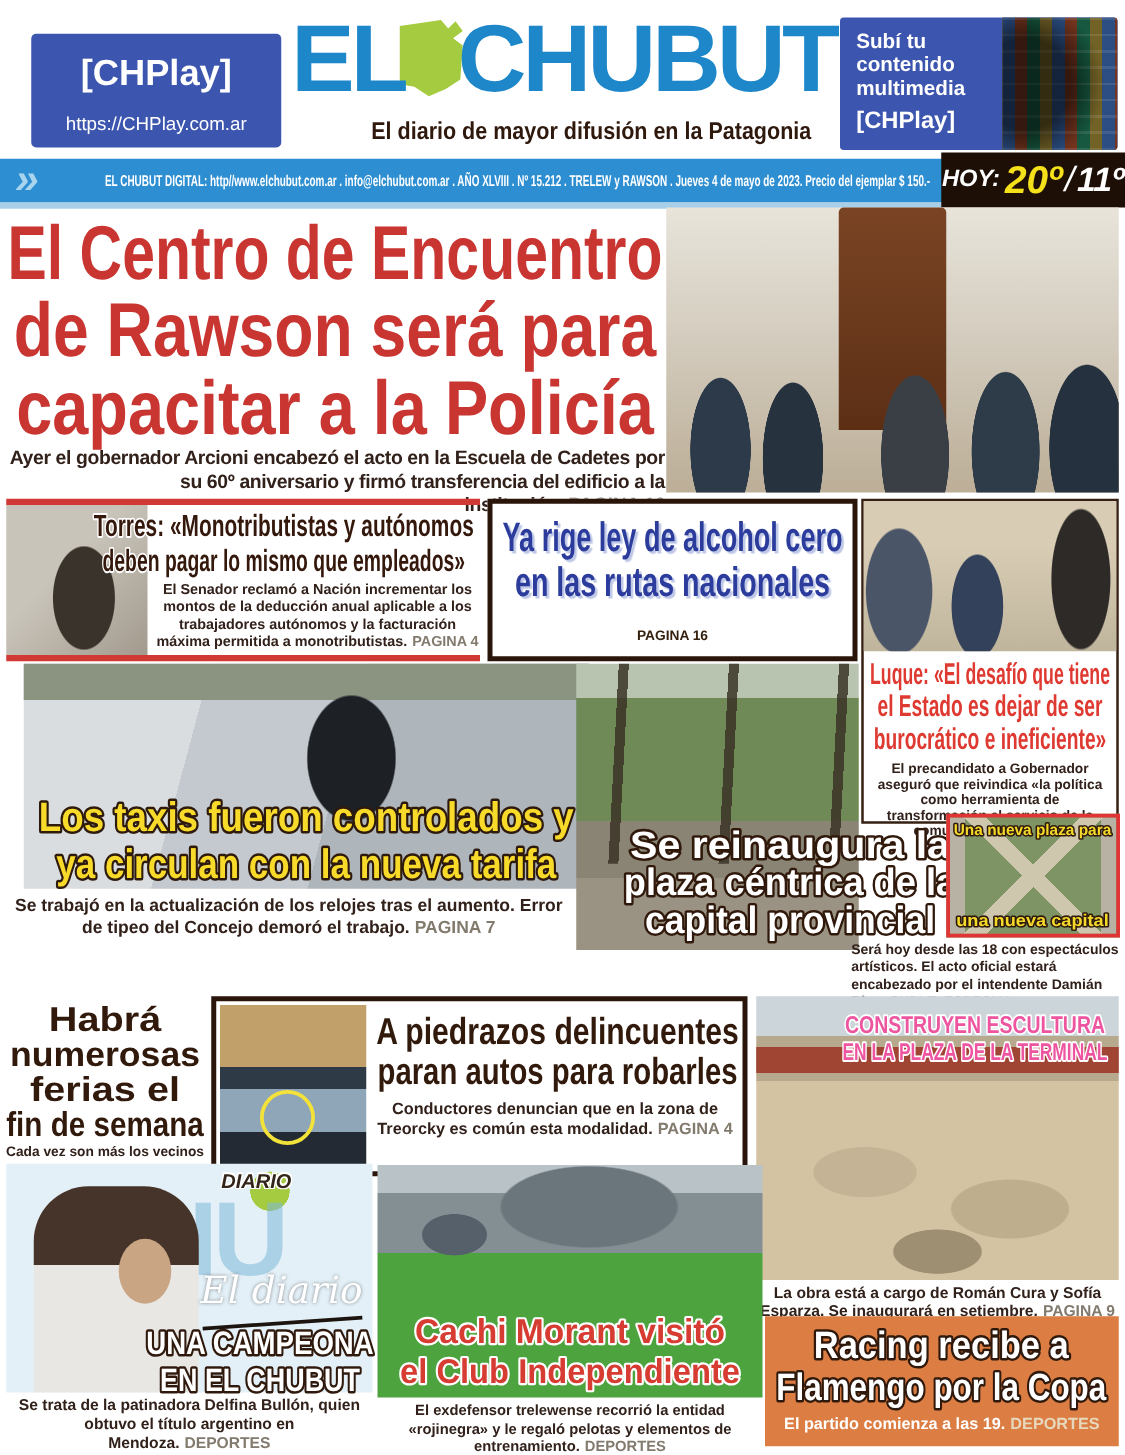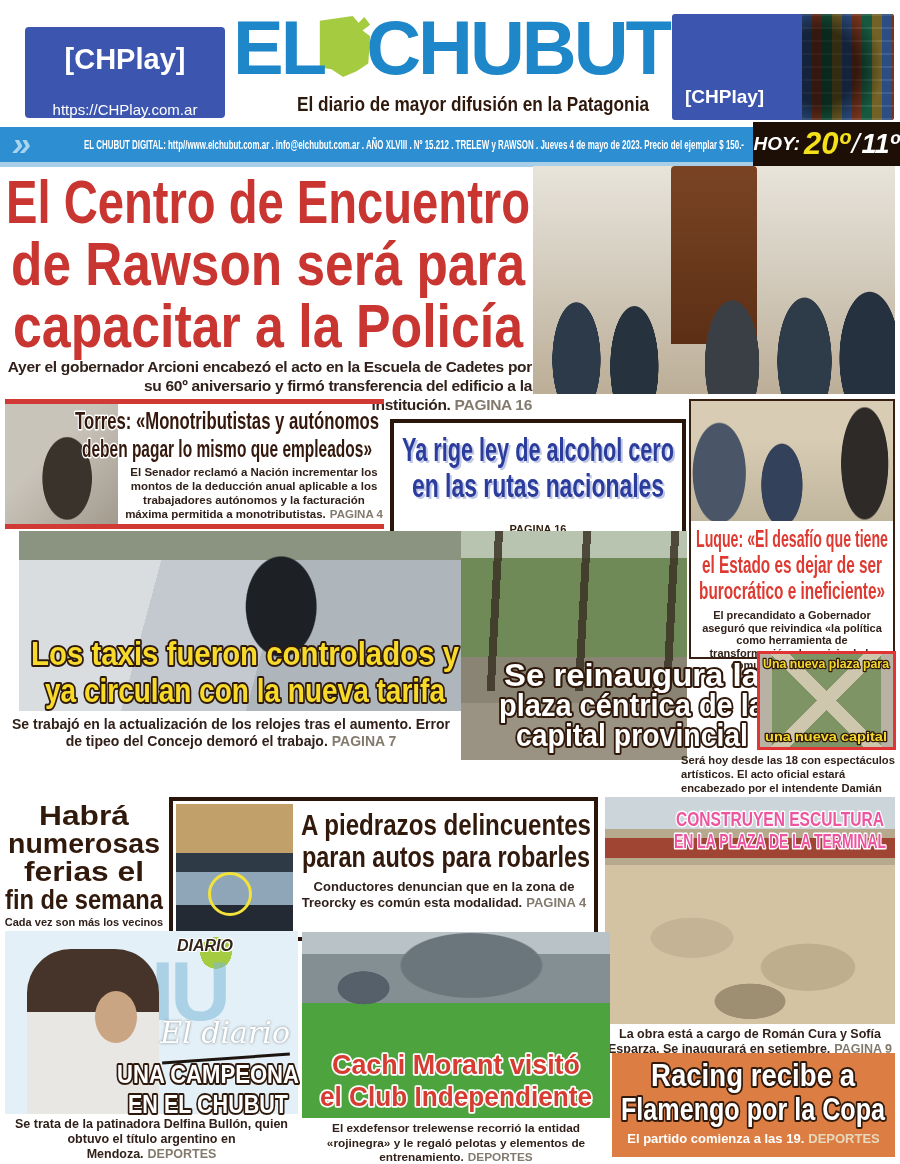--- a/index.html
+++ b/index.html
@@ -9,21 +9,21 @@
   svg.hl{position:absolute;overflow:visible;display:block;}
   svg.hl text{font-family:"Liberation Sans",sans-serif;font-weight:bold;}
   .deck{position:absolute;font-weight:bold;color:#31211a;margin:0;}
   .pg{color:#837a6e;margin-left:4px;}
   .pg-block{display:block;color:#837a6e;margin-top:2px;}
 
   
   .chplay-box{left:25px;top:27px;width:200px;height:91px;background:#3c55ae;border-radius:4px;
               color:#fff;text-align:center;}
   .chplay-label{margin-top:16px;font-size:29px;font-weight:bold;}
-  .chplay-url{margin-top:25px;font-size:15px;}
+  .chplay-url{margin-top:15px;font-size:15px;}
   .logo{left:233px;top:8px;width:436px;height:114px;text-align:center;}
   .logo-row{position:relative;display:flex;align-items:center;justify-content:center;
             font-size:76px;font-weight:800;color:#1d87c9;letter-spacing:-3px;line-height:80px;}
   .logo-letter{position:relative;z-index:1;}
   .map-svg{margin:0 -10px;position:relative;z-index:0;}
   .mm-box{left:672px;top:14px;width:222px;height:106px;background:#3c55ae;border-radius:3px;color:#fff;overflow:hidden;}
   .mm-text{position:absolute;left:13px;top:10px;width:112px;font-size:16.5px;font-weight:bold;line-height:19px;}
   .mm-label{position:absolute;left:13px;bottom:12px;font-size:19px;font-weight:bold;}
   .mm-collage{position:absolute;right:0;top:0;width:92px;height:106px;background:
      radial-gradient(circle at 20% 50%, rgba(0,0,0,.55) 0 40%, transparent 70%),
@@ -58,21 +58,21 @@
 
   
   .torres-box{left:5px;top:399px;width:379px;height:130px;}
   .bar-red{position:absolute;left:0;width:100%;height:5px;background:#d13a34;}
   .torres-photo{position:absolute;left:0;top:5px;width:113px;height:120px;background:
       radial-gradient(ellipse 42px 70px at 55% 62%, #3a332c 0 58%, transparent 60%),
       linear-gradient(135deg,#c9c4ba 0 40%,#a29a8d 100%);}
   .torres-deck{left:120px;top:66px;width:258px;text-align:center;font-size:11.5px;line-height:14px;}
 
   
-  .alcohol-box{left:390px;top:399px;width:296px;height:130px;border:4px solid #2a150b;background:#fff;box-sizing:border-box;margin-top:20px;}
+  .alcohol-box{left:390px;top:399px;width:296px;height:130px;border:4px solid #2a150b;background:#fff;box-sizing:border-box;}
   .alcohol-page{position:absolute;left:0;top:100px;width:100%;text-align:center;
       font-size:11px;font-weight:bold;color:#34200e;}
 
   
   .luque-box{left:689px;top:399px;width:206px;height:260px;border:2px solid #372012;box-sizing:border-box;}
   .luque-photo{position:absolute;left:0;top:0;width:202px;height:120px;background:
       radial-gradient(ellipse 45px 85px at 14% 60%, #4a5568 0 58%, transparent 60%),
       radial-gradient(ellipse 35px 70px at 45% 70%, #33415a 0 58%, transparent 60%),
       radial-gradient(ellipse 40px 95px at 86% 52%, #2e2a28 0 58%, transparent 60%),
       linear-gradient(180deg,#d8cdb4 0 30%,#bfb49c 100%);}
@@ -162,20 +162,21 @@
       </svg>
       <span class="logo-letter">CHUBUT</span>
     </div>
     <svg class="hl" style="left:0;top:86px;" width="436" height="24">
       <text x="240" y="17" font-size="19.5" fill="#2f190d" text-anchor="middle" textLength="352" lengthAdjust="spacingAndGlyphs">El diario de mayor difusión en la Patagonia</text>
     </svg>
   </div>
 
   <div class="abs mm-box">
     <div class="mm-collage"></div>
+    <div class="mm-text">Subí tu contenido multimedia</div>
     <div class="mm-label">[CHPlay]</div>
   </div>
 
   <div class="abs infobar"></div>
   <div class="abs infobar-strip"></div>
   <div class="abs chevron">»</div>
   <svg class="hl" style="left:84px;top:136px;" width="665" height="18">
     <text x="0" y="13" font-size="12.5" fill="#ffffff" textLength="660" lengthAdjust="spacingAndGlyphs">EL CHUBUT DIGITAL: http//www.elchubut.com.ar . info@elchubut.com.ar . AÑO XLVIII . Nº 15.212 . TRELEW y RAWSON . Jueves 4 de mayo de 2023. Precio del ejemplar $ 150.-</text>
   </svg>
   <div class="abs hoy-box">

